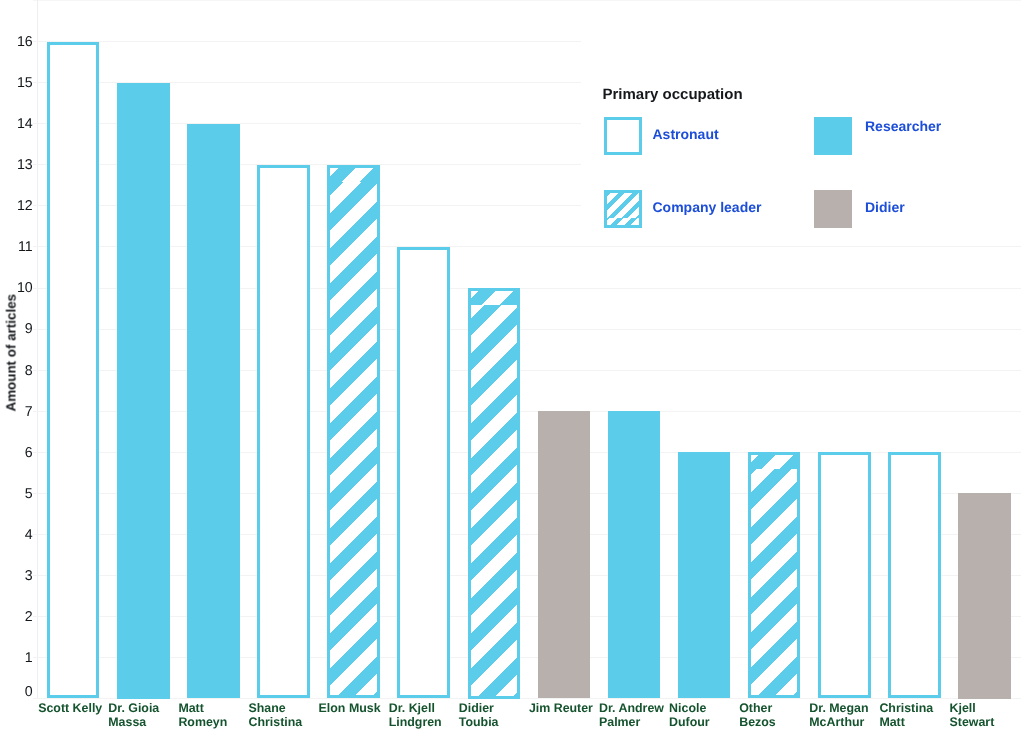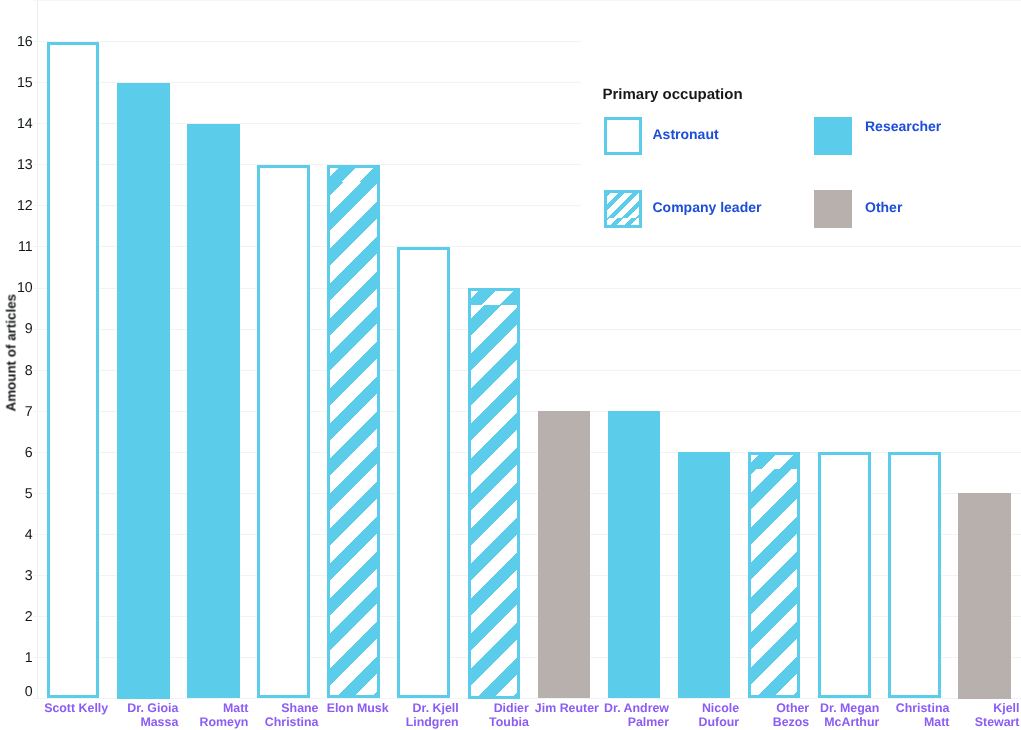--- a/index.html
+++ b/index.html
@@ -32,22 +32,22 @@
   .bar.company-leader{
       border:3px solid #5bcdea;
       background-color:#ffffff;
       background-image:repeating-linear-gradient(-45deg,
           #5bcdea 0px, #5bcdea 12.4px,
           #ffffff 12.4px, #ffffff 24.75px);
       background-attachment:fixed;
       background-position:0px 14px;
   }
 
-  .x-tick{position:absolute;text-align:right;font-size:12.4px;font-weight:bold;
-          color:#8b5cf6;line-height:14.3px;transform:translateZ(0);}
+  .x-tick{position:absolute;text-align:left;font-size:12.4px;font-weight:bold;
+          color:#14532d;line-height:14.3px;transform:translateZ(0);}
 
   
   #legend{position:absolute;left:581px;top:1px;width:440px;height:213px;background:#ffffff;margin-top:32px;}
   .legend-title{position:absolute;left:21.5px;top:53.7px;font-size:15px;font-weight:bold;
                 color:#16191c;white-space:nowrap;line-height:15px;transform:translateZ(0);}
   .legend-item{position:absolute;}
   .legend-swatch{position:absolute;width:38px;height:38px;box-sizing:border-box;}
   .legend-swatch.outline{background:#ffffff;border:3px solid #5bcdea;}
   .legend-swatch.solid{background:#5bcdea;}
   .legend-swatch.grey{background:#b8b0ad;}
@@ -152,17 +152,17 @@
       <div class="legend-item">
         <div class="legend-swatch solid" style="left: 232.5px; top: 84px;"></div>
         <div class="legend-label" style="left: 284px; top: 86px;">Researcher</div>
       </div>
       <div class="legend-item">
         <div class="legend-swatch hatched" style="left: 22.5px; top: 156.5px;"></div>
         <div class="legend-label" style="left: 71.5px; top: 166.7px;">Company leader</div>
       </div>
       <div class="legend-item">
         <div class="legend-swatch grey" style="left: 232.5px; top: 156.5px;"></div>
-        <div class="legend-label" style="left: 284px; top: 166.7px;">Other</div>
+        <div class="legend-label" style="left: 284px; top: 166.7px;">Didier</div>
       </div>
     </div>
 
 </div>
 
 </body></html>

